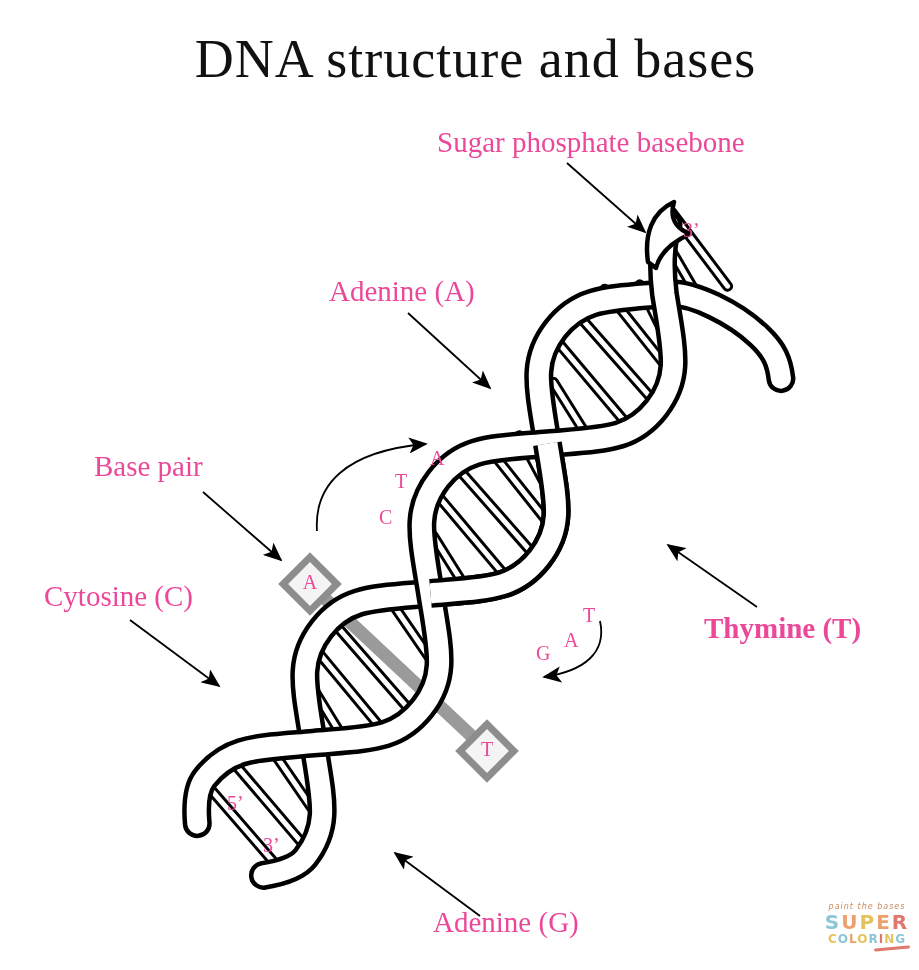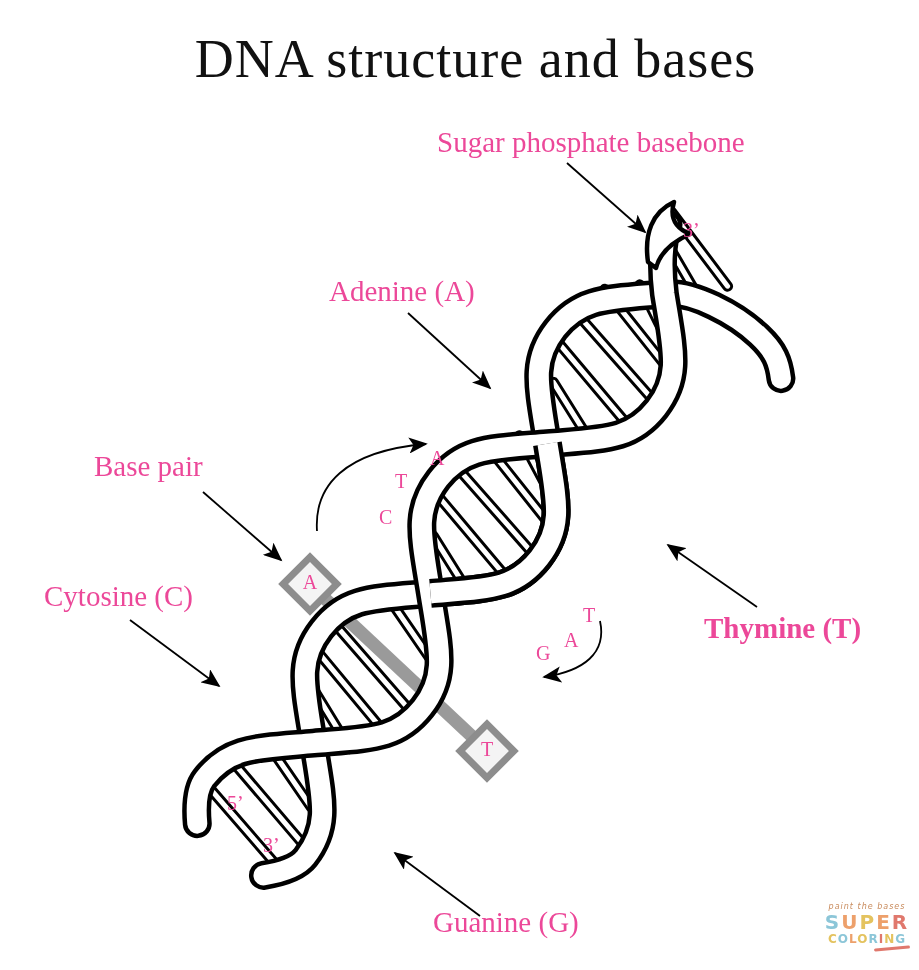--- a/index.html
+++ b/index.html
@@ -94,21 +94,21 @@
     </g>
   </svg>
 
   <div class="ttl">DNA structure and bases</div>
 
   <div class="lbl" style="left:437px; top:128px;">Sugar phosphate basebone</div>
   <div class="lbl" style="left:329px; top:277px;">Adenine (A)</div>
   <div class="lbl" style="left:94px;  top:452px;">Base pair</div>
   <div class="lbl" style="left:44px;  top:582px;">Cytosine (C)</div>
   <div class="lbl" style="left:704px; top:614px;font-weight:bold;">Thymine (T)</div>
-  <div class="lbl" style="left:433px; top:908px;">Guanine (G)</div>
+  <div class="lbl" style="left:433px; top:908px;">Adenine (G)</div>
 
   <div class="lbl sm" style="left:683px; top:220px;">3’</div>
   <div class="lbl sm" style="left:227px; top:793px;">5’</div>
   <div class="lbl sm" style="left:263px; top:835px;">3’</div>
 
   <div class="lbl sm" style="left:430px; top:448px;">A</div>
   <div class="lbl sm" style="left:395px; top:471px;">T</div>
   <div class="lbl sm" style="left:379px; top:507px;">C</div>
 
   <div class="lbl sm" style="left:583px; top:605px;">T</div>

